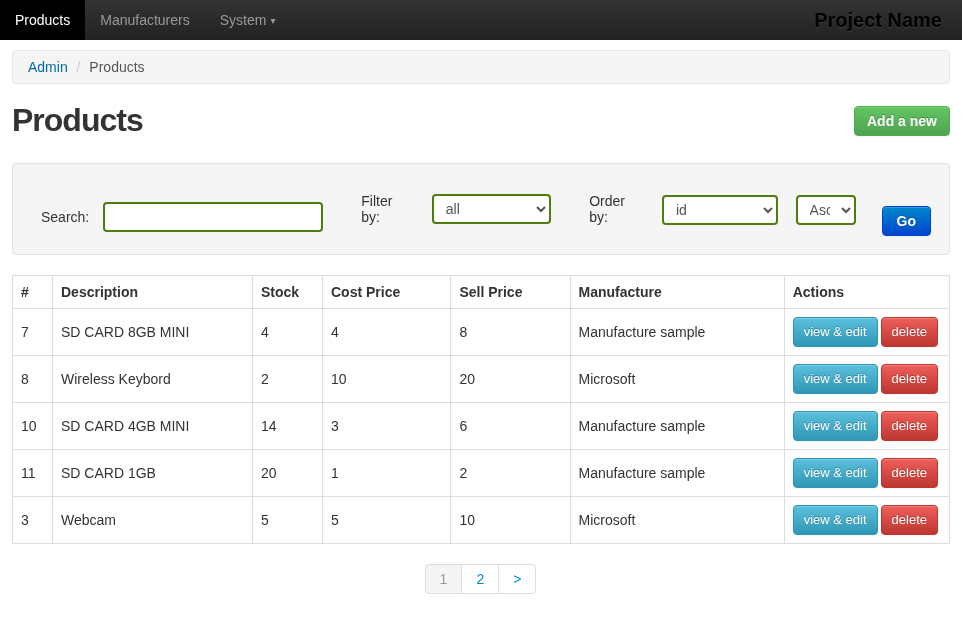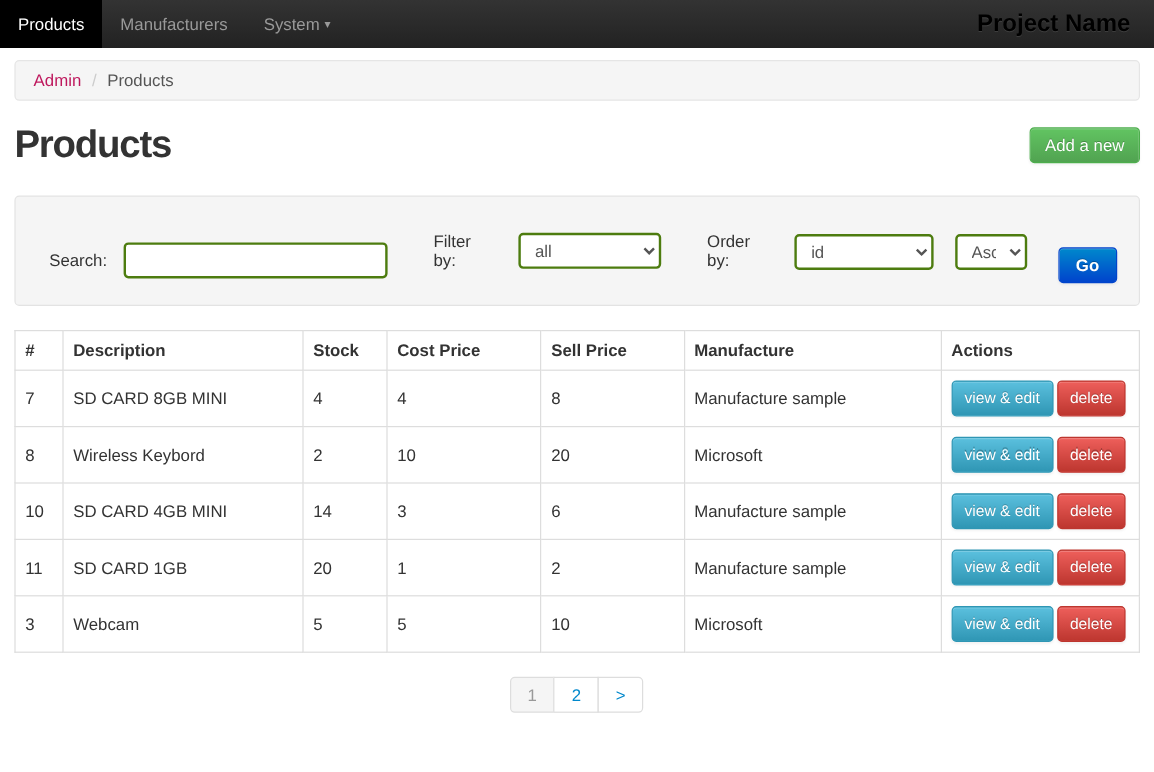--- a/index.html
+++ b/index.html
@@ -50,21 +50,21 @@
   
   .breadcrumb {
     background: #f5f5f5;
     border: 1px solid #e5e5e5;
     border-radius: 4px;
     padding: 8px 15px;
     margin-bottom: 18px;
     font-size: 14px;
     color: #999;
   }
-  .breadcrumb a { color: #be185d; text-decoration: none; }
+  .breadcrumb a { color: #0369a1; text-decoration: none; }
   .breadcrumb .divider { padding: 0 5px; color: #ccc; }
   .breadcrumb .active-crumb { color: #555; }
   
   .page-header-row {
     display: flex;
     align-items: center;
     margin-bottom: 24px;
   }
   .page-header-row h1 {
     font-size: 32px;
@@ -82,21 +82,21 @@
     border-radius: 4px;
     border: 1px solid rgba(0,0,0,.2);
     color: #fff;
     text-shadow: 0 -1px 0 rgba(0,0,0,.25);
     box-shadow: inset 0 1px 0 rgba(255,255,255,.2), 0 1px 2px rgba(0,0,0,.05);
   }
   .btn-success { background: linear-gradient(to bottom,#62c462,#51a351); border-color:#4cae4c;}
   .btn-primary { background: linear-gradient(to bottom,#0088cc,#0044cc); border-color:#0044cc;margin-top:24px;}
   .btn-info    { background: linear-gradient(to bottom,#5bc0de,#2f96b4); border-color:#2f96b4;}
   .btn-danger  { background: linear-gradient(to bottom,#ee5f5b,#bd362f); border-color:#bd362f;}
-  .page-header-row .btn-add { margin-left: auto; font-weight: normal; }
+  .page-header-row .btn-add { margin-left: auto; font-weight: bold; }
   
   .well {
     background: #f5f5f5;
     border: 1px solid #e3e3e3;
     border-radius: 4px;
     padding: 18px;
     margin-bottom: 20px;
     display: flex;
     align-items: center;
     gap: 8px;

